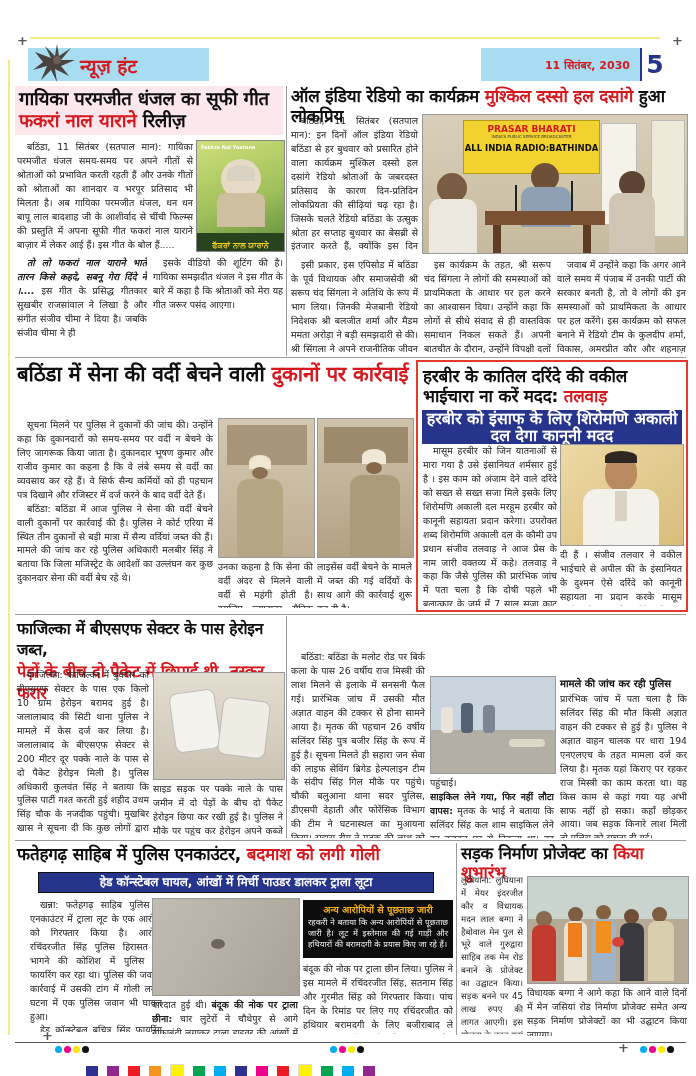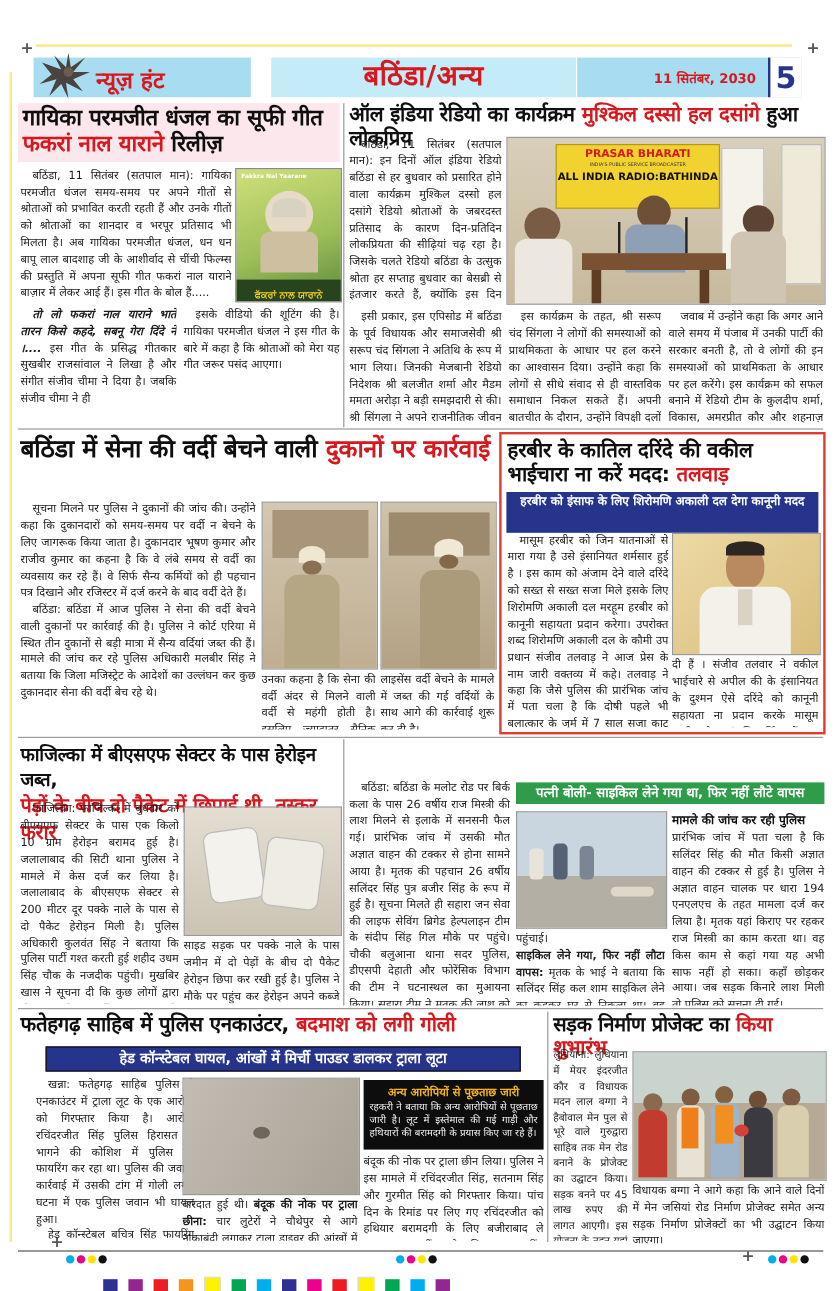--- a/index.html
+++ b/index.html
@@ -32,23 +32,20 @@
   <div class="abs" style="left:30px;top:37px;width:630px;height:2px;background:#f2e24a;opacity:.7;"></div>
   <div class="abs" style="left:8px;top:60px;width:2px;height:975px;background:#f2e24a;opacity:.7;"></div>
 
   <div class="abs" style="left:28px;top:48px;width:181px;height:33px;background:#a8ddf1;">
     <svg class="abs" style="left:3px;top:-6px;" width="46" height="42" viewBox="0 0 46 42">
       <path d="M4 10 L20 16 L14 4 L24 14 L26 2 L28 14 L40 6 L30 18 L44 18 L30 24 L38 34 L24 27 L26 40 L20 28 L10 38 L16 24 L2 28 L12 20 Z" fill="#4a4440"></path>
       <circle cx="26" cy="18" r="4" fill="#6b5d52"></circle>
     </svg>
     <div class="abs" style="left:52px;top:5px;font-size:19px;font-weight:bold;color:#d6181f;">न्यूज़ हंट</div>
   </div>
-  <div class="abs" style="left:226px;top:48px;width:254px;height:33px;background:#c4ebf8;text-align:center;">
-    <div style="font-size:23px;font-weight:bold;color:#d6181f;line-height:33px;letter-spacing:.5px;">बठिंडा/अन्य</div>
-  </div>
   <div class="abs" style="left:481px;top:48px;width:187px;height:33px;background:#a8ddf1;">
     <div class="abs" style="right:38px;top:9px;font-size:11px;font-weight:bold;color:#d6181f;">11 सितंबर, 2030</div>
     <div class="abs" style="right:0;top:0;width:26px;height:33px;background:#fff;border-left:2px solid #26348b;text-align:center;">
       <span style="font-size:25px;font-weight:bold;color:#26348b;line-height:33px;">5</span>
     </div>
   </div>
 
   <div class="abs" style="left:15px;top:86px;width:268px;height:49px;background:#fbe7ec;padding:2px 4px;box-sizing:border-box;">
     <div class="hl" style="font-size:18.5px;line-height:1.2;">
       <span>गायिका परमजीत धंजल का सूफी गीत </span><span class="red">फकरां नाल याराने</span><span> रिलीज़</span>
@@ -63,21 +60,21 @@
     <div style="position:absolute;left:30px;top:24px;width:28px;height:16px;border-radius:50% 50% 0 0;background:#d8d2c2;"></div>
     <div style="position:absolute;left:20px;top:52px;width:48px;height:34px;border-radius:8px 8px 0 0;background:#cdbf9f;"></div>
     <div style="position:absolute;left:0;bottom:0;width:100%;height:18px;background:#27441f;text-align:center;">
       <span style="font-size:8px;color:#f3d023;font-weight:bold;line-height:18px;">ਫੱਕਰਾਂ ਨਾਲ ਯਾਰਾਨੇ</span>
     </div>
   </div>
   <div class="abs bt" style="left:17px;top:256px;width:130px;height:98px;">
     <p><b style="font-style:italic;">तो लो फकरां नाल याराने भाते तारन किसे कहदे, सबनू गेरा दिंदे ने ।....</b><span> इस गीत के प्रसिद्ध गीतकार सुखबीर राजसांवाल ने लिखा है और संगीत संजीव चीमा ने दिया है। जबकि संजीव चीमा ने ही</span></p>
   </div>
   <div class="abs bt" style="left:153px;top:256px;width:130px;height:98px;">
-    <p>इसके वीडियो की शूटिंग की है। गायिका परमजीत धंजल ने इस गीत के बारे में कहा है कि श्रोताओं को मेरा यह गीत जरूर पसंद आएगा।</p>
+    <p>इसके वीडियो की शूटिंग की है। गायिका समझदीत धंजल ने इस गीत के बारे में कहा है कि श्रोताओं को मेरा यह गीत जरूर पसंद आएगा।</p>
   </div>
 
   <div class="abs vline" style="left:286px;top:86px;height:270px;"></div>
 
   <div class="abs hl" style="left:291px;top:86px;width:396px;font-size:17px;line-height:1.2;">
     <span>ऑल इंडिया रेडियो का कार्यक्रम </span><span class="red">मुश्किल दस्सो हल दसांगे</span><span> हुआ लोकप्रिय</span>
   </div>
   <div class="abs bt" style="left:291px;top:114px;width:127px;height:138px;">
     <p>बठिंडा, 11 सितंबर (सतपाल मान): इन दिनों ऑल इंडिया रेडियो बठिंडा से हर बुधवार को प्रसारित होने वाला कार्यक्रम मुश्किल दस्सो हल दसांगे रेडियो श्रोताओं के जबरदस्त प्रतिसाद के कारण दिन-प्रतिदिन लोकप्रियता की सीढ़ियां चढ़ रहा है। जिसके चलते रेडियो बठिंडा के उत्सुक श्रोता हर सप्ताह बुधवार का बेसब्री से इंतजार करते हैं, क्योंकि इस दिन 'मुश्किल दस्सो हल दसांगे' कार्यक्रम के माध्यम से हर बार एक नया चेहरा पेश करके लोगों की समस्याओं का समाधान करने का प्रयास किया जाता है।</p>
   </div>
@@ -137,21 +134,21 @@
     </div>
   <div class="abs bt" style="left:317px;top:560px;width:95px;height:48px;">
       <p style="text-indent:0;">लाइसेंस वर्दी बेचने के मामले में जब्त की गई वर्दियों के साथ आगे की कार्रवाई शुरू कर दी है।</p>
     </div>
 
   <div class="abs" style="left:416px;top:360px;width:272px;height:252px;border:2px solid #e23b2e;box-sizing:border-box;">
     <div class="hl" style="margin:4px 5px 0;font-size:17px;line-height:1.2;">
       <span>हरबीर के कातिल दरिंदे की वकील</span><br>
       <span>भाईचारा ना करें मदद: </span><span class="red">तलवाड़</span>
     </div>
-    <div class="subnavy" style="margin:3px 4px;height:34px;font-size:10px;line-height:17px;">हरबीर को इंसाफ के लिए शिरोमणि अकाली दल देगा कानूनी मदद</div>
+    <div class="subnavy" style="margin:3px 4px;height:34px;font-size:16px;line-height:17px;">हरबीर को इंसाफ के लिए शिरोमणि अकाली दल देगा कानूनी मदद</div>
     <div class="bt" style="position:absolute;left:5px;top:82px;width:134px;height:162px;">
       <p>मासूम हरबीर को जिन यातनाओं से मारा गया है उसे इंसानियत शर्मसार हुई है । इस काम को अंजाम देने वाले दरिंदे को सख्त से सख्त सजा मिले इसके लिए शिरोमणि अकाली दल मरहूम हरबीर को कानूनी सहायता प्रदान करेगा। उपरोक्त शब्द शिरोमणि अकाली दल के कौमी उप प्रधान संजीव तलवाड़ ने आज प्रेस के नाम जारी वक्तव्य में कहे। तलवाड़ ने कहा कि जैसे पुलिस की प्रारंभिक जांच में पता चला है कि दोषी पहले भी बलात्कार के जुर्म में 7 साल सजा काट चुका है और अब उसने इस घटना को अंजाम देकर सभी हदें पार कर</p>
     </div>
     <div class="photo" style="position:absolute;left:142px;top:82px;width:122px;height:100px;background:linear-gradient(140deg,#ecd9a4,#d9bd7c);border:1px solid #999;">
       <div style="position:absolute;left:44px;top:10px;width:32px;height:36px;border-radius:46%;background:#b9895f;"></div>
       <div style="position:absolute;left:44px;top:6px;width:32px;height:12px;border-radius:50% 50% 0 0;background:#2e2620;"></div>
       <div style="position:absolute;left:22px;top:44px;width:76px;height:56px;border-radius:14px 14px 0 0;background:#f4f1ea;"></div>
       <div style="position:absolute;left:54px;top:46px;width:12px;height:30px;background:#d9d3c6;"></div>
     </div>
     <div class="bt" style="position:absolute;left:142px;top:186px;width:122px;height:58px;">
@@ -174,21 +171,20 @@
   </div>
   <div class="abs bt" style="left:153px;top:782px;width:130px;height:54px;">
     <p style="text-indent:0;">साइड सड़क पर पक्के नाले के पास जमीन में दो पेड़ों के बीच दो पैकेट हेरोइन छिपा कर रखी हुई है। पुलिस ने मौके पर पहुंच कर हेरोइन अपने कब्जे में ले ली। हेरोइन का कुल वजन 1 किलो 10 ग्राम पाया गया। मामले में पुलिस ने अज्ञात तस्करों पर केस दर्ज कर जांच शुरू कर दी।</p>
   </div>
 
   <div class="abs vline" style="left:286px;top:616px;height:222px;"></div>
 
   <div class="abs bt" style="left:291px;top:650px;width:134px;height:188px;">
     <p>बठिंडा: बठिंडा के मलोट रोड पर बिर्क कला के पास 26 वर्षीय राज मिस्त्री की लाश मिलने से इलाके में सनसनी फैल गई। प्रारंभिक जांच में उसकी मौत अज्ञात वाहन की टक्कर से होना सामने आया है। मृतक की पहचान 26 वर्षीय सलिंदर सिंह पुत्र बजीर सिंह के रूप में हुई है। सूचना मिलते ही सहारा जन सेवा की लाइफ सेविंग ब्रिगेड हेल्पलाइन टीम के संदीप सिंह गिल मौके पर पहुंचे। चौकी बलुआना थाना सदर पुलिस, डीएसपी देहाती और फोरेंसिक विभाग की टीम ने घटनास्थल का मुआयना किया। सहारा टीम ने मृतक की लाश को चादर में लपेटकर अस्पताल की मॉर्च्युरी में</p>
   </div>
-  <div class="abs subgreen" style="left:430px;top:652px;width:257px;height:18px;font-size:11px;line-height:18px;">पत्नी बोली- साइकिल लेने गया था, फिर नहीं लौटे वापस</div>
   <div class="abs photo" style="left:430px;top:676px;width:124px;height:96px;background:linear-gradient(#c9d6e0 55%,#b3afa5 55%);border:1px solid #999;">
     <div style="position:absolute;left:10px;top:30px;width:12px;height:26px;border-radius:4px;background:#e8e4da;"></div>
     <div style="position:absolute;left:30px;top:26px;width:12px;height:30px;border-radius:4px;background:#546274;"></div>
     <div style="position:absolute;left:52px;top:28px;width:12px;height:28px;border-radius:4px;background:#7b8594;"></div>
     <div style="position:absolute;left:78px;top:62px;width:36px;height:8px;border-radius:4px;background:#ded8c8;"></div>
   </div>
   <div class="abs bt" style="left:430px;top:776px;width:124px;height:62px;">
     <p style="text-indent:0;">पहुंचाई।</p>
     <p style="text-indent:0;"><b>साइकिल लेने गया, फिर नहीं लौटा वापस:</b><span> मृतक के भाई ने बताया कि सलिंदर सिंह कल शाम साइकिल लेने का कहकर घर से निकला था। वह वापस नहीं लौटा। आज सुबह उसकी लाश सड़क पर मिली।</span></p>
   </div>

